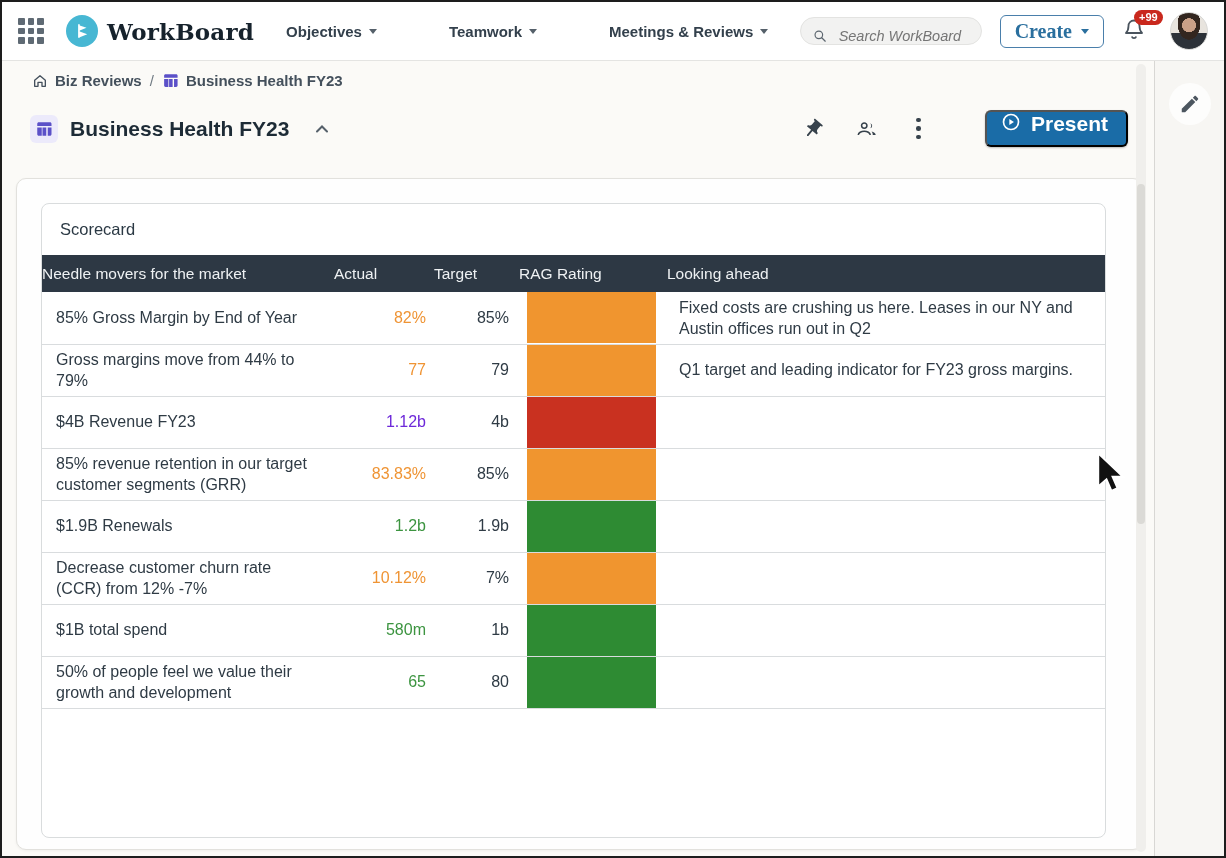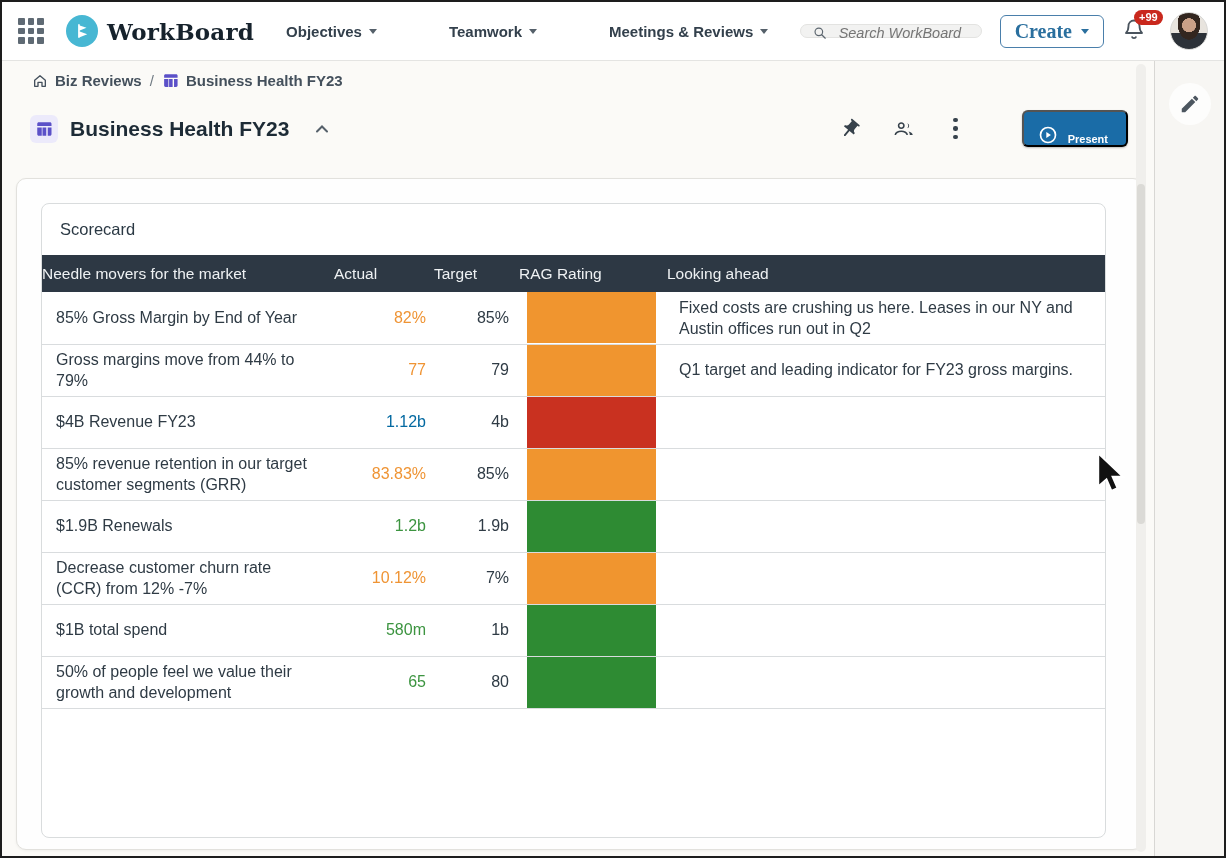--- a/index.html
+++ b/index.html
@@ -12,22 +12,22 @@
             border-bottom:1px solid #e4e4e2; display:flex; align-items:center; padding:0 16px; z-index:30; }
   .grid-icon { width:26px; height:26px; display:grid; grid-template-columns:repeat(3,1fr); gap:3px; margin-right:22px; cursor:pointer; }
   .grid-icon span { background:#5f6a74; border-radius:1px; }
   .brand { display:flex; align-items:center; gap:9px; margin-right:32px; cursor:pointer; }
   .logo-circle { width:32px; height:32px; border-radius:50%; background:#47b7d3; display:flex; align-items:center; justify-content:center; }
   .brand-name { font-family:"DejaVu Serif", serif; font-weight:bold; font-size:23px; color:#16222c; letter-spacing:.2px; }
   .nav-links { display:flex; gap:72px; }
   .nav-link { font-size:15px; font-weight:bold; color:#33404c; display:flex; align-items:center; gap:7px; cursor:pointer; }
   .caret { width:0; height:0; border-left:4.5px solid transparent; border-right:4.5px solid transparent; border-top:5px solid #55606a; }
   .nav-right { margin-left:auto; display:flex; align-items:center; gap:18px; }
-  .search-pill { width:182px; height:14px; border-radius:16px; background:#f2f2f1; border:1px solid #e3e3e1;
-                 display:flex; align-items:flex-start; gap:12px; padding:0 12px; }
+  .search-pill { width:182px; height:28px; border-radius:16px; background:#f2f2f1; border:1px solid #e3e3e1;
+                 display:flex; align-items:flex-end; gap:12px; padding:0 12px; }
   .search-pill input { border:none; outline:none; background:transparent; font-style:italic; font-size:14.5px;
                        color:#6a737b; width:130px; font-family:"Liberation Sans", sans-serif; }
   .create-btn { height:33px; padding:0 14px; border:1.5px solid #4a7fab; border-radius:6px; background:#fff;
                 color:#2a6f9e; font-weight:bold; font-size:20px; display:flex; align-items:center; gap:9px; cursor:pointer;font-family:Liberation Serif, serif; }
   .create-btn .caret { border-top-color:#2a6f9e; }
   .bell-wrap { position:relative; width:30px; height:30px; cursor:pointer; }
   .badge { position:absolute; top:-6px; left:12px; background:#c9281d; color:#fff; font-size:11px; font-weight:bold;
            border-radius:9px; padding:2px 5px; line-height:1; }
   .avatar { width:38px; height:38px; border-radius:50%; cursor:pointer; border:1px solid #d8d8d6;
             background:
@@ -51,21 +51,21 @@
   .title-row { position:absolute; top:108px; left:28px; right:96px; display:flex; align-items:center; z-index:10; }
   .title-icon-box { width:28px; height:28px; border-radius:6px; background:#eceafb; display:flex;
                     align-items:center; justify-content:center; margin-right:12px; }
   .page-title { font-size:21px; font-weight:bold; color:#1d2b36; }
   .title-chevron { margin-left:26px; cursor:pointer; }
   .title-actions { margin-left:auto; display:flex; align-items:center; gap:30px; }
   .icon-btn { cursor:pointer; display:flex; align-items:center; justify-content:center; }
   .kebab { display:flex; flex-direction:column; gap:4px; padding:2px 6px; cursor:pointer; }
   .kebab span { width:4.5px; height:4.5px; border-radius:50%; background:#37424c; }
   .present-btn { height:37px; padding:0 18px 0 14px; background:#1a6ca7; border-radius:6px; color:#fff;
-                 font-size:11px; font-weight:bold; display:flex; align-items:flex-end; gap:10px; cursor:pointer;
+                 font-size:21px; font-weight:bold; display:flex; align-items:flex-start; gap:10px; cursor:pointer;
                  box-shadow:0 1px 2px rgba(0,0,0,.25); margin-left:28px; }
 
   
   .outer-card { position:absolute; left:14px; top:176px; width:1127px; height:672px; background:#fefefe;
                 border:1px solid #e2e1dd; border-radius:10px; box-shadow:0 1px 3px rgba(0,0,0,.05); z-index:5; }
   .score-card { position:absolute; left:24px; top:24px; width:1065px; height:635px; background:#fff;
                 border:1px solid #d9dcdd; border-radius:8px; overflow:hidden; }
   .score-card-header { height:51px; display:flex; align-items:center; padding:0 18px; font-size:16.5px; color:#2b3944;text-align:right; }
 
   table.score { width:100%; border-collapse:collapse; table-layout:fixed; }
@@ -253,21 +253,21 @@
     <td class="cell-rag">
               <div class="rag-block" style="background: rgb(240, 149, 47);"></div>
             </td>
     <td class="cell-look">Q1 target and leading indicator for FY23 gross margins.</td>
   </tr>
 
   <tr>
     <td class="cell-name">
               <span class="nm">$4B Revenue FY23</span>
             </td>
-    <td class="cell-actual" style="color: #0369a1;">1.12b</td>
+    <td class="cell-actual" style="color: #6d28d9;">1.12b</td>
     <td class="cell-target">4b</td>
     <td class="cell-rag">
               <div class="rag-block" style="background: rgb(201, 49, 32);"></div>
             </td>
     <td class="cell-look"></td>
   </tr>
 
   <tr>
     <td class="cell-name">
               <span class="nm">85% revenue retention in our target customer segments (GRR)</span>

